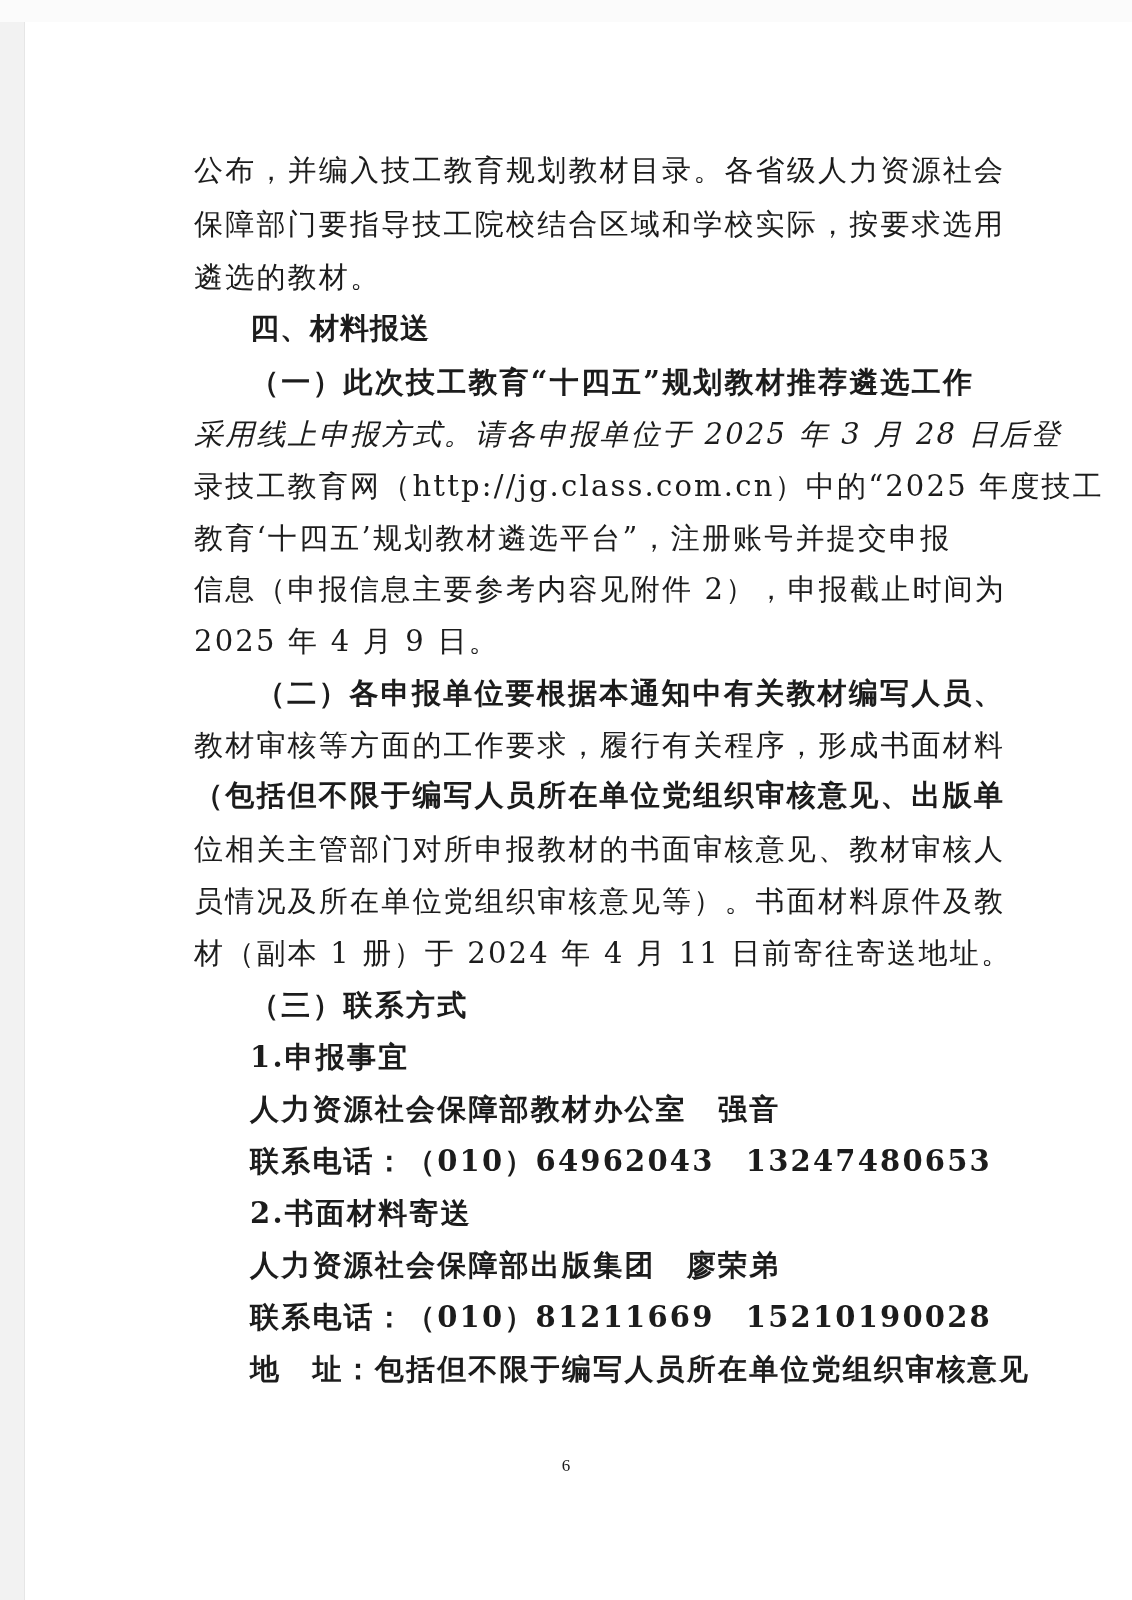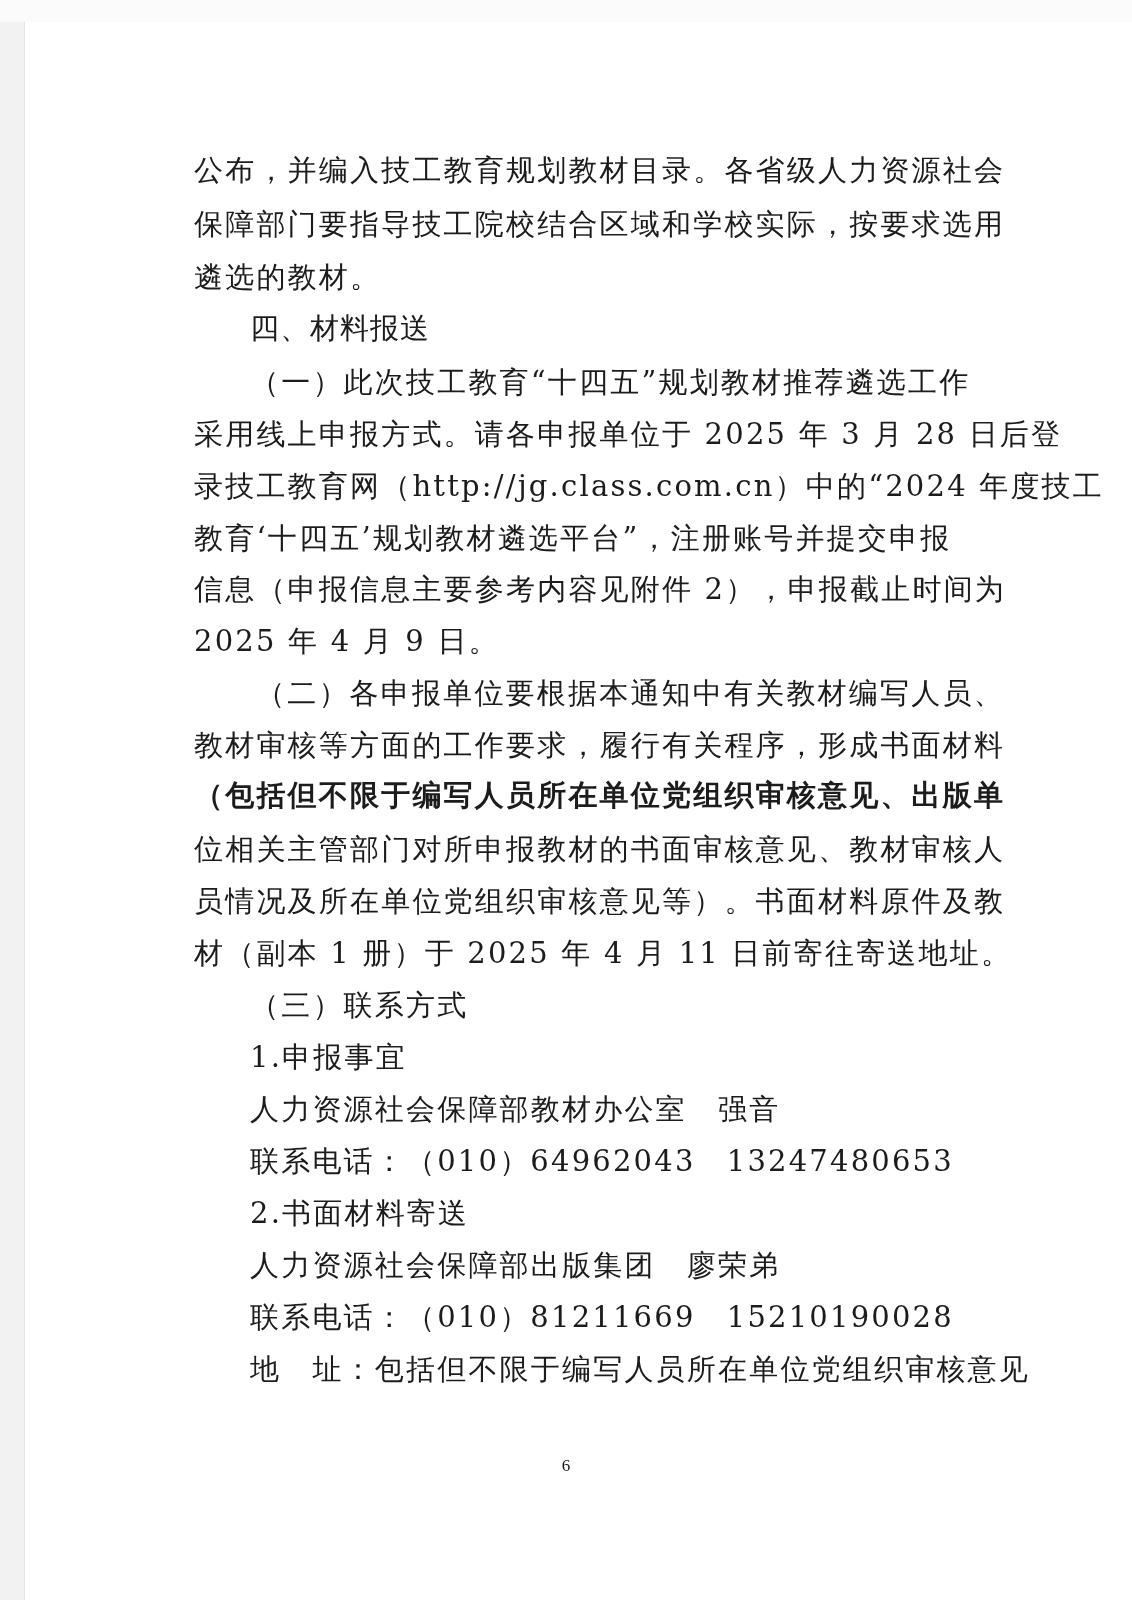--- a/index.html
+++ b/index.html
@@ -29,21 +29,21 @@
       background: #ffffff;
     }
     .line {
       position: absolute;
       left: 194px;
       font-size: 29px;
       line-height: 40px;
       white-space: nowrap;
       letter-spacing: 2.2px;
     }
-    .indent { left: 250px; }
+    .indent { left: 250px; font-weight: bold; }
     .heading { letter-spacing: 1px; }
     .page-number {
       position: absolute;
       left: 0; width: 1132px;
       top: 1456px;
       text-align: center;
       font-size: 17px;
       font-family: "Liberation Serif", serif;
     }
   </style>
@@ -54,32 +54,32 @@
 
 <div class="page"></div>
 
 <div class="line" style="top:150px;">公布，并编入技工教育规划教材目录。各省级人力资源社会</div>
 <div class="line" style="top:204px;">保障部门要指导技工院校结合区域和学校实际，按要求选用</div>
 <div class="line" style="top:257px;">遴选的教材。</div>
 
 <div class="line indent heading" style="top:308px; font-family:'DejaVu Sans','Liberation Sans',sans-serif;">四、材料报送</div>
 
 <div class="line indent" style="top:362px;">（一）此次技工教育“十四五”规划教材推荐遴选工作</div>
-<div class="line" style="top:414px;">采用线上申报方式。请各申报单位于 2025 年 3 月 28 日后登</div>
-<div class="line" style="top:466px;">录技工教育网（http://jg.class.com.cn）中的“2024 年度技工</div>
+<div class="line" style="top:414px;font-style:italic;">采用线上申报方式。请各申报单位于 2025 年 3 月 28 日后登</div>
+<div class="line" style="top:466px;">录技工教育网（http://jg.class.com.cn）中的“2025 年度技工</div>
 <div class="line" style="top:518px;">教育‘十四五’规划教材遴选平台”，注册账号并提交申报</div>
 <div class="line" style="top:569px;">信息（申报信息主要参考内容见附件 2），申报截止时间为</div>
 <div class="line" style="top:621px;">2025 年 4 月 9 日。</div>
 
 <div class="line indent" style="top:673px;margin-left:6px;">（二）各申报单位要根据本通知中有关教材编写人员、</div>
 <div class="line" style="top:725px;">教材审核等方面的工作要求，履行有关程序，形成书面材料</div>
 <div class="line" style="top:775px;font-weight:bold;">（包括但不限于编写人员所在单位党组织审核意见、出版单</div>
 <div class="line" style="top:829px;">位相关主管部门对所申报教材的书面审核意见、教材审核人</div>
 <div class="line" style="top:881px;font-family:Liberation Serif, serif;">员情况及所在单位党组织审核意见等）。书面材料原件及教</div>
-<div class="line" style="top:933px;">材（副本 1 册）于 2025 年 4 月 11 日前寄往寄送地址。</div>
+<div class="line" style="top:933px;">材（副本 1 册）于 2024 年 4 月 11 日前寄往寄送地址。</div>
 
 <div class="line indent" style="top:985px;">（三）联系方式</div>
 
 <div class="line indent" style="top:1037px;">1.申报事宜</div>
 <div class="line indent" style="top:1089px;">人力资源社会保障部教材办公室　强音</div>
 <div class="line indent" style="top:1141px;">联系电话：（010）64962043　13247480653</div>
 
 <div class="line indent" style="top:1193px;">2.书面材料寄送</div>
 <div class="line indent" style="top:1245px;">人力资源社会保障部出版集团　廖荣弟</div>
 <div class="line indent" style="top:1297px;">联系电话：（010）81211669　15210190028</div>

